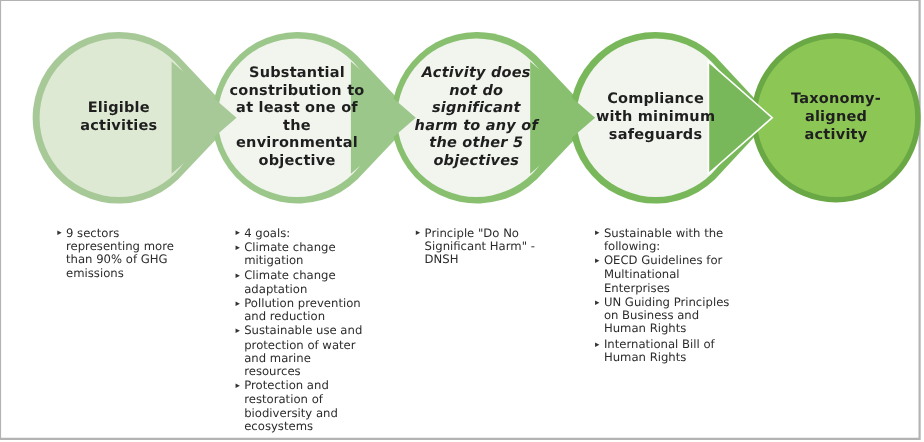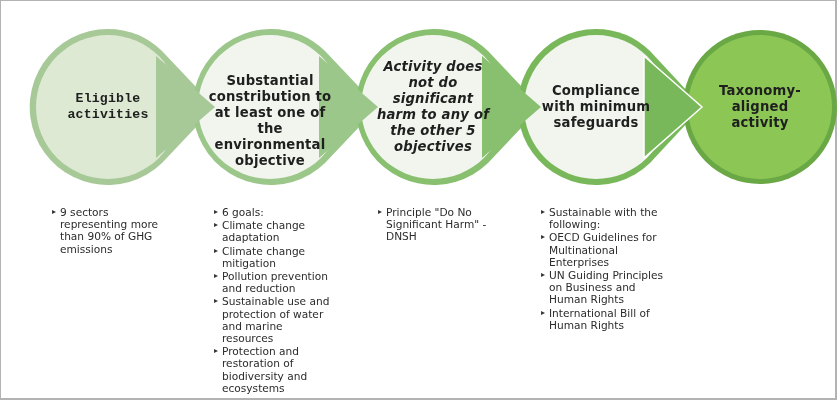--- a/index.html
+++ b/index.html
@@ -44,37 +44,37 @@
     <circle cx="760" cy="107" r="77" fill="#6aa845"></circle>
     <circle cx="760" cy="107" r="72" fill="#8cc756"></circle>
   </g>
 
   <path d="M 156 56 L 215 107 L 156 158 Z" fill="#a7c997"></path>
   <path d="M 319 56 L 378 107 L 319 158 Z" fill="#9cc78a"></path>
   <path d="M 482 56 L 541 107 L 482 158 Z" fill="#88c070"></path>
   <path d="M 644 56 L 702 107 L 644 158 Z" fill="#79b85a" stroke="#ffffff" stroke-width="1.5"></path>
 </svg>
 
-<div class="label" style="left:50px;top:60px;width:116px;height:94px;font-family:Liberation Mono, monospace;">Eligible activities</div>
-<div class="label" style="left:205px;top:64px;width:130px;height:114px;">Substantial constribution to at least one of the environmental objective</div>
+<div class="label" style="left:50px;top:60px;width:116px;height:94px;">Eligible activities</div>
+<div class="label" style="left:205px;top:50px;width:130px;height:114px;">Substantial constribution to at least one of the environmental objective</div>
 <div class="label" style="left:372px;top:50px;width:122px;height:114px;font-style:italic;">Activity does not do significant harm to any of the other 5 objectives</div>
 <div class="label" style="left:536px;top:60px;width:120px;height:94px;">Compliance with minimum safeguards</div>
 <div class="label" style="left:708px;top:60px;width:104px;height:94px;">Taxonomy-aligned activity</div>
 
 <div class="col" style="left:36px;width:150px;">
   <ul>
     <li>9 sectors representing more than 90% of GHG emissions</li>
   </ul>
 </div>
 
 <div class="col" style="left:198px;width:150px;">
   <ul>
-    <li>6 goals:</li>
+    <li>4 goals:</li>
+    <li>Climate change mitigation</li>
     <li>Climate change adaptation</li>
-    <li>Climate change mitigation</li>
     <li>Pollution prevention and reduction</li>
     <li>Sustainable use and protection of water and marine resources</li>
     <li>Protection and restoration of biodiversity and ecosystems</li>
   </ul>
 </div>
 
 <div class="col" style="left:362px;width:150px;">
   <ul>
     <li>Principle "Do No Significant Harm" - DNSH</li>
   </ul>

